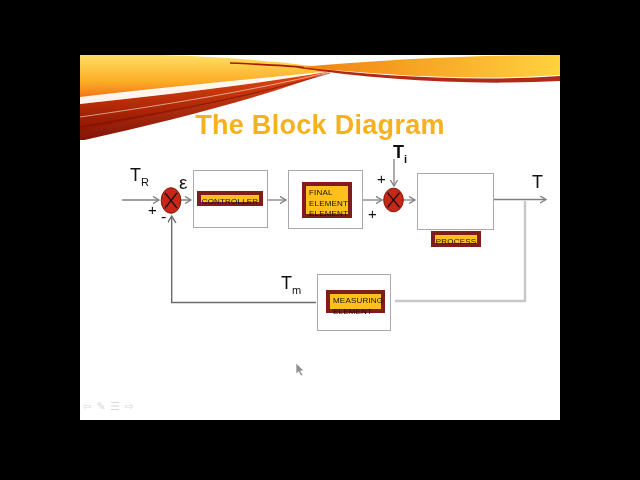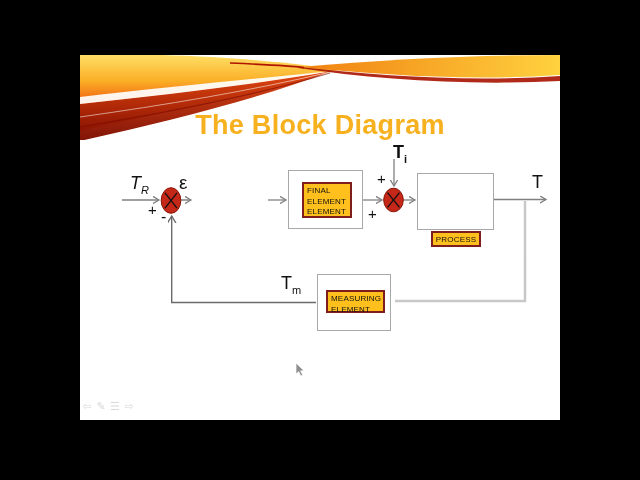--- a/index.html
+++ b/index.html
@@ -8,31 +8,31 @@
   .slide{position:absolute;left:80px;top:55px;width:480px;height:365px;background:#fff;}
   .swoosh{position:absolute;left:0;top:0;width:480px;height:85px;pointer-events:none;}
   .title{position:absolute;left:0;top:55px;width:480px;text-align:center;
          font-weight:700;font-size:27px;line-height:30px;color:#F7B01E;letter-spacing:.3px;}
   .diagram-svg{position:absolute;left:0;top:0;width:480px;height:365px;}
   .block{position:absolute;background:#fff;border:1.5px solid #A8A8A8;box-sizing:border-box;}
   #blk-controller{left:113px;top:115px;width:75px;height:58px;}
   #blk-fce{left:208px;top:115px;width:75px;height:59px;}
   #blk-process{left:337px;top:118px;width:77px;height:57px;}
   #blk-measuring{left:237px;top:219px;width:74px;height:57px;}
-  .chip{position:absolute;background:#FFC01E;border:2px solid #7f1d1d;box-sizing:border-box;
+  .chip{position:absolute;background:#FFC01E;border:4px solid #7f1d1d;box-sizing:border-box;
         color:#111;font-size:8px;letter-spacing:.2px;}
   .chip .ln{display:block;}
   #chip-controller{left:3px;top:20px;width:66px;height:15px;text-align:center;line-height:13px;}
   #chip-fce{left:13px;top:11px;width:50px;height:36px;padding:2px 0 0 3px;line-height:10.5px;}
   #chip-process{left:13px;top:17px;width:50px;height:16px;text-align:center;line-height:14px;margin-top:40px;}
   #chip-measuring{left:8px;top:15px;width:59px;height:23px;padding:2px 0 0 3px;line-height:10.5px;}
   .sig{position:absolute;color:#111;font-size:18px;line-height:18px;}
   .sig sub{font-size:11px;}
   .op{position:absolute;color:#111;font-size:15px;line-height:15px;}
-  #lbl-tr{left:50px;top:119px;font-style:italic;}
+  #lbl-tr{left:50px;top:111px;}
   #lbl-eps{left:99px;top:119px;font-size:19px;}
   #lbl-ti{left:313px;top:88px;font-weight:bold;}
   #lbl-t{left:452px;top:118px;}
   #lbl-tm{left:201px;top:219px;}
   #op-plus-in{left:68px;top:147px;}
   #op-minus{left:81px;top:154px;font-size:16px;}
   #op-plus-top{left:297px;top:116px;}
   #op-plus-fwd{left:288px;top:151px;}
   .toolbar{position:absolute;left:2px;top:344px;display:flex;gap:4px;
            font-size:11px;line-height:14px;color:#D9D9D9;}
@@ -97,20 +97,25 @@
         <line x1="85" y1="137.8" x2="97" y2="153.2" stroke="#111" stroke-width="1.3"></line>
         <line x1="85" y1="153.2" x2="97" y2="137.8" stroke="#111" stroke-width="1.3"></line>
       </g>
       <g>
         <ellipse cx="313.5" cy="145" rx="9.8" ry="11.8" fill="#C52718" stroke="#871100" stroke-width="1"></ellipse>
         <line x1="307.5" y1="137.6" x2="319.5" y2="152.4" stroke="#111" stroke-width="1.3"></line>
         <line x1="307.5" y1="152.4" x2="319.5" y2="137.6" stroke="#111" stroke-width="1.3"></line>
       </g>
     </svg>
 
+    <div class="block" id="blk-controller">
+      <div class="chip" id="chip-controller">
+        <span class="ln">CONTROLLER</span>
+      </div>
+    </div>
     <div class="block" id="blk-fce">
       <div class="chip" id="chip-fce">
         <span class="ln">FINAL</span>
         <span class="ln">ELEMENT</span>
         <span class="ln">ELEMENT</span>
       </div>
     </div>
     <div class="block" id="blk-process">
       <div class="chip" id="chip-process">
         <span class="ln">PROCESS</span>

